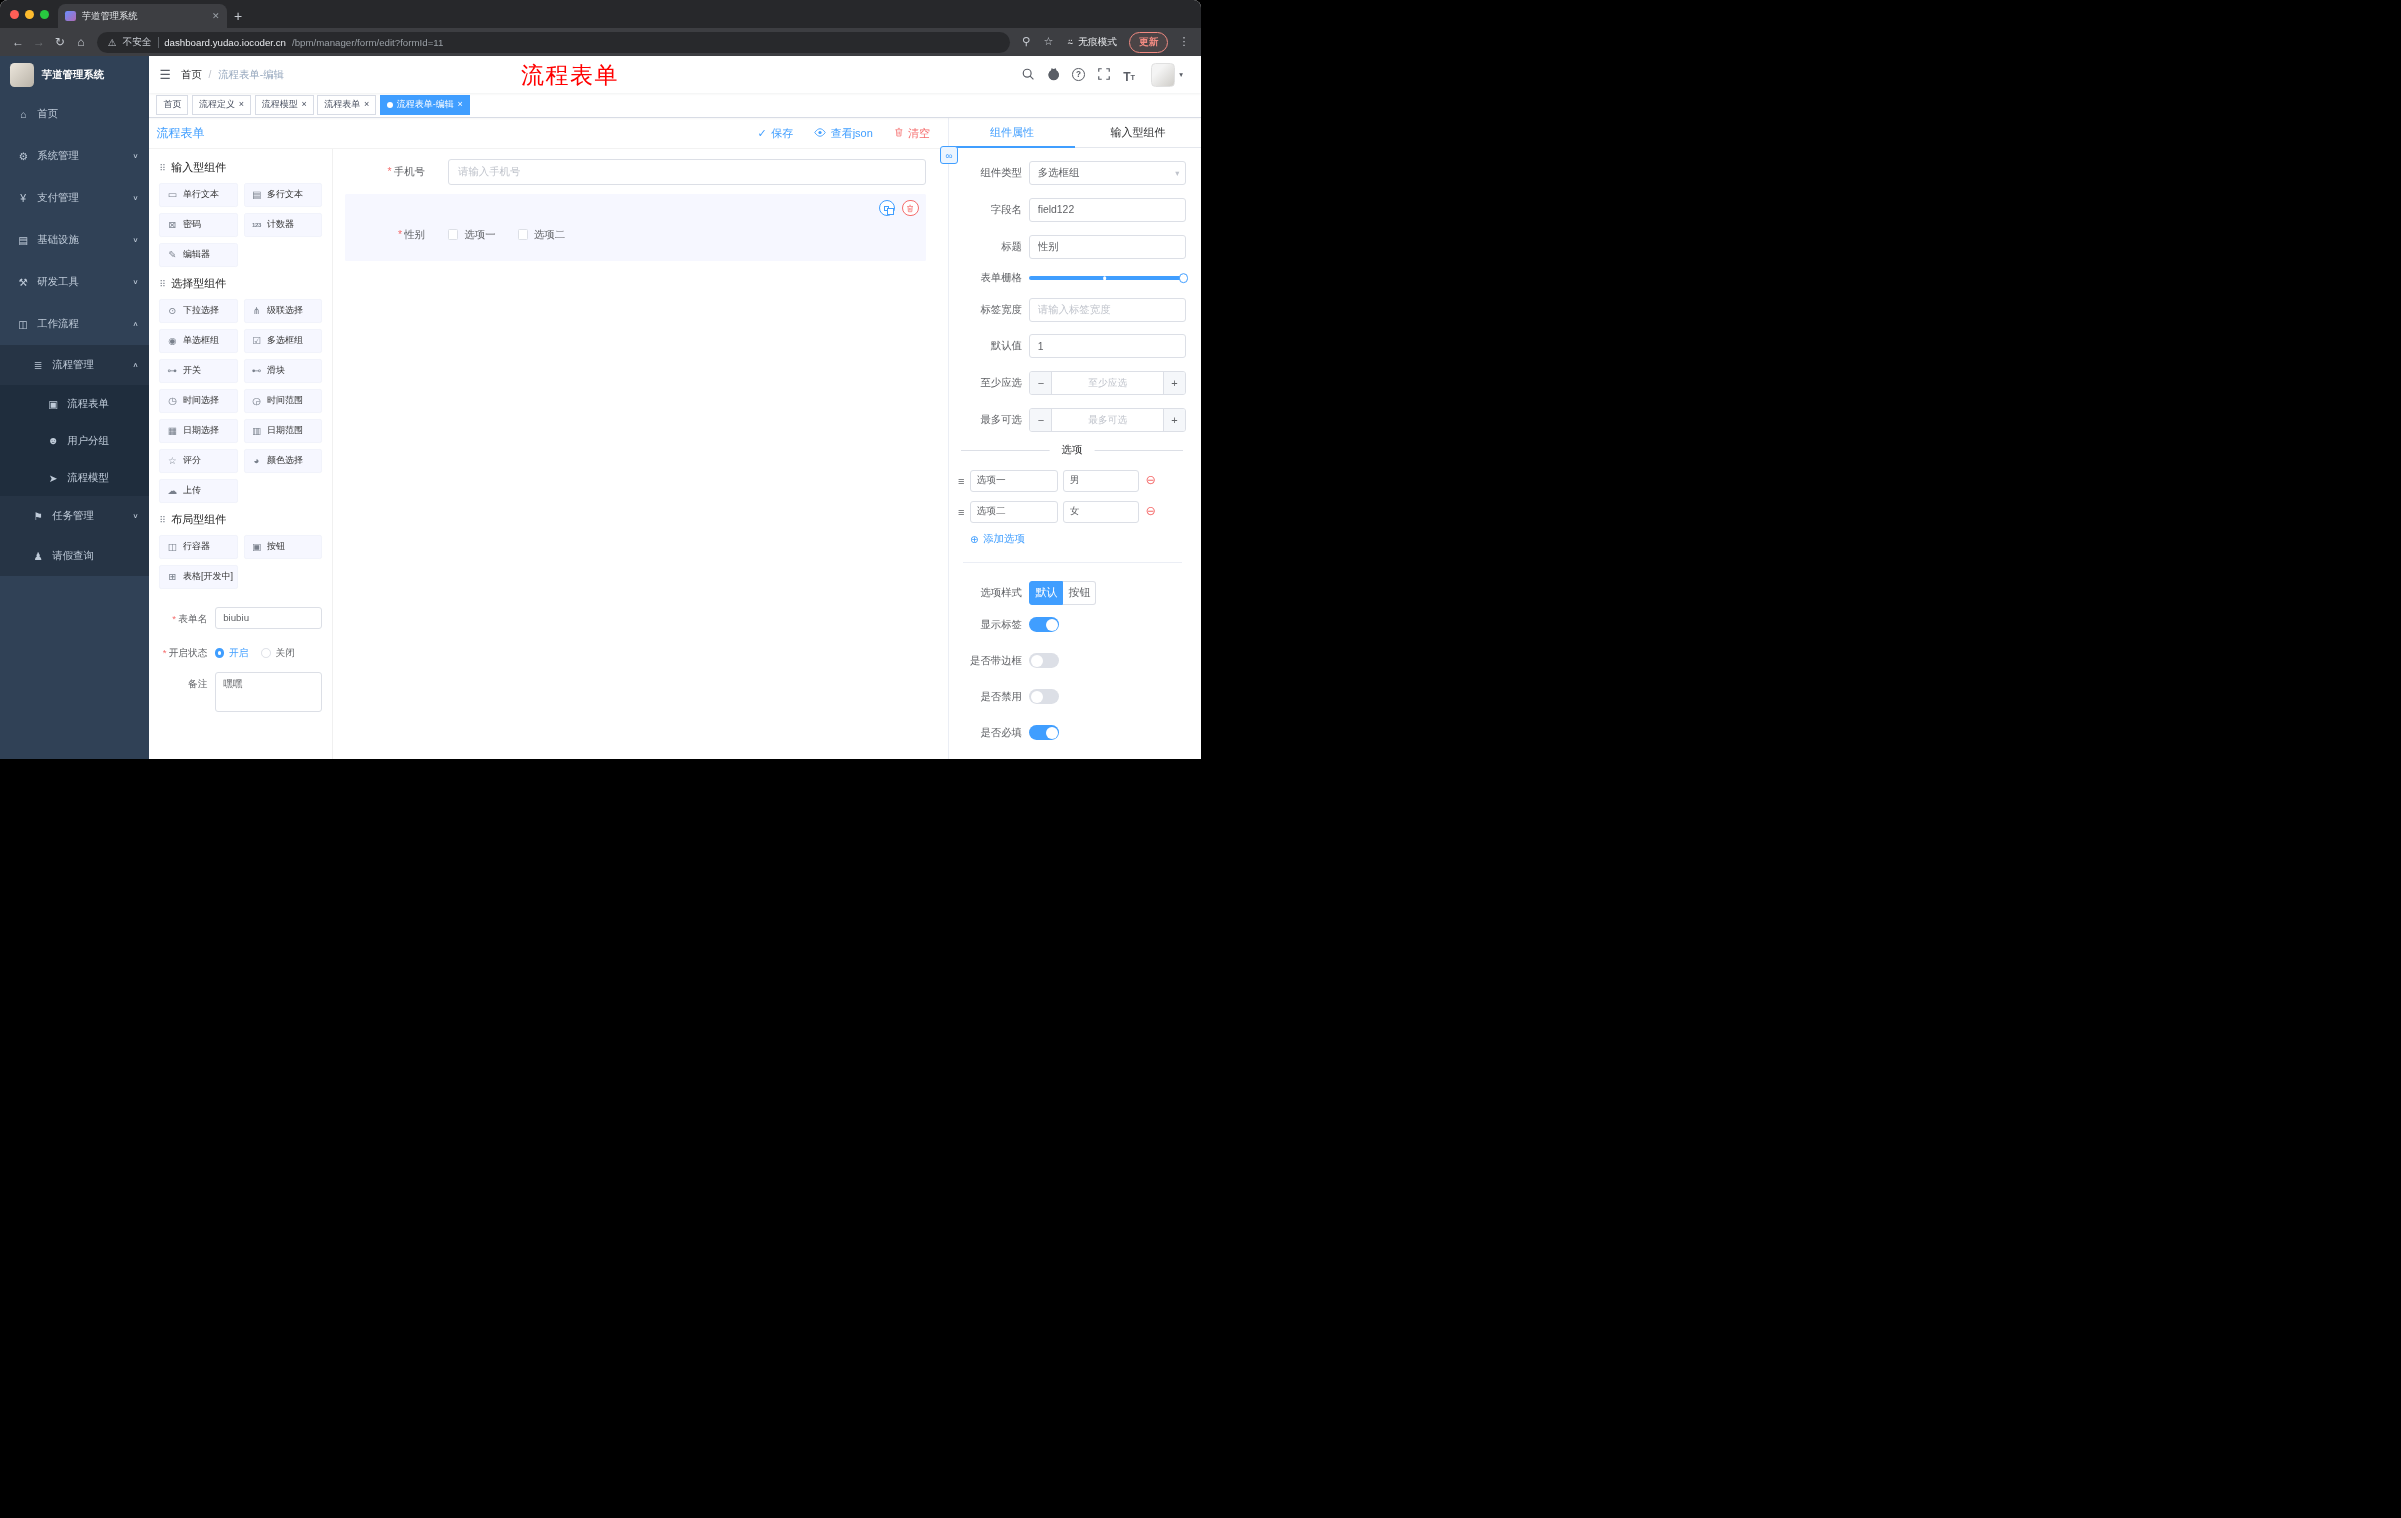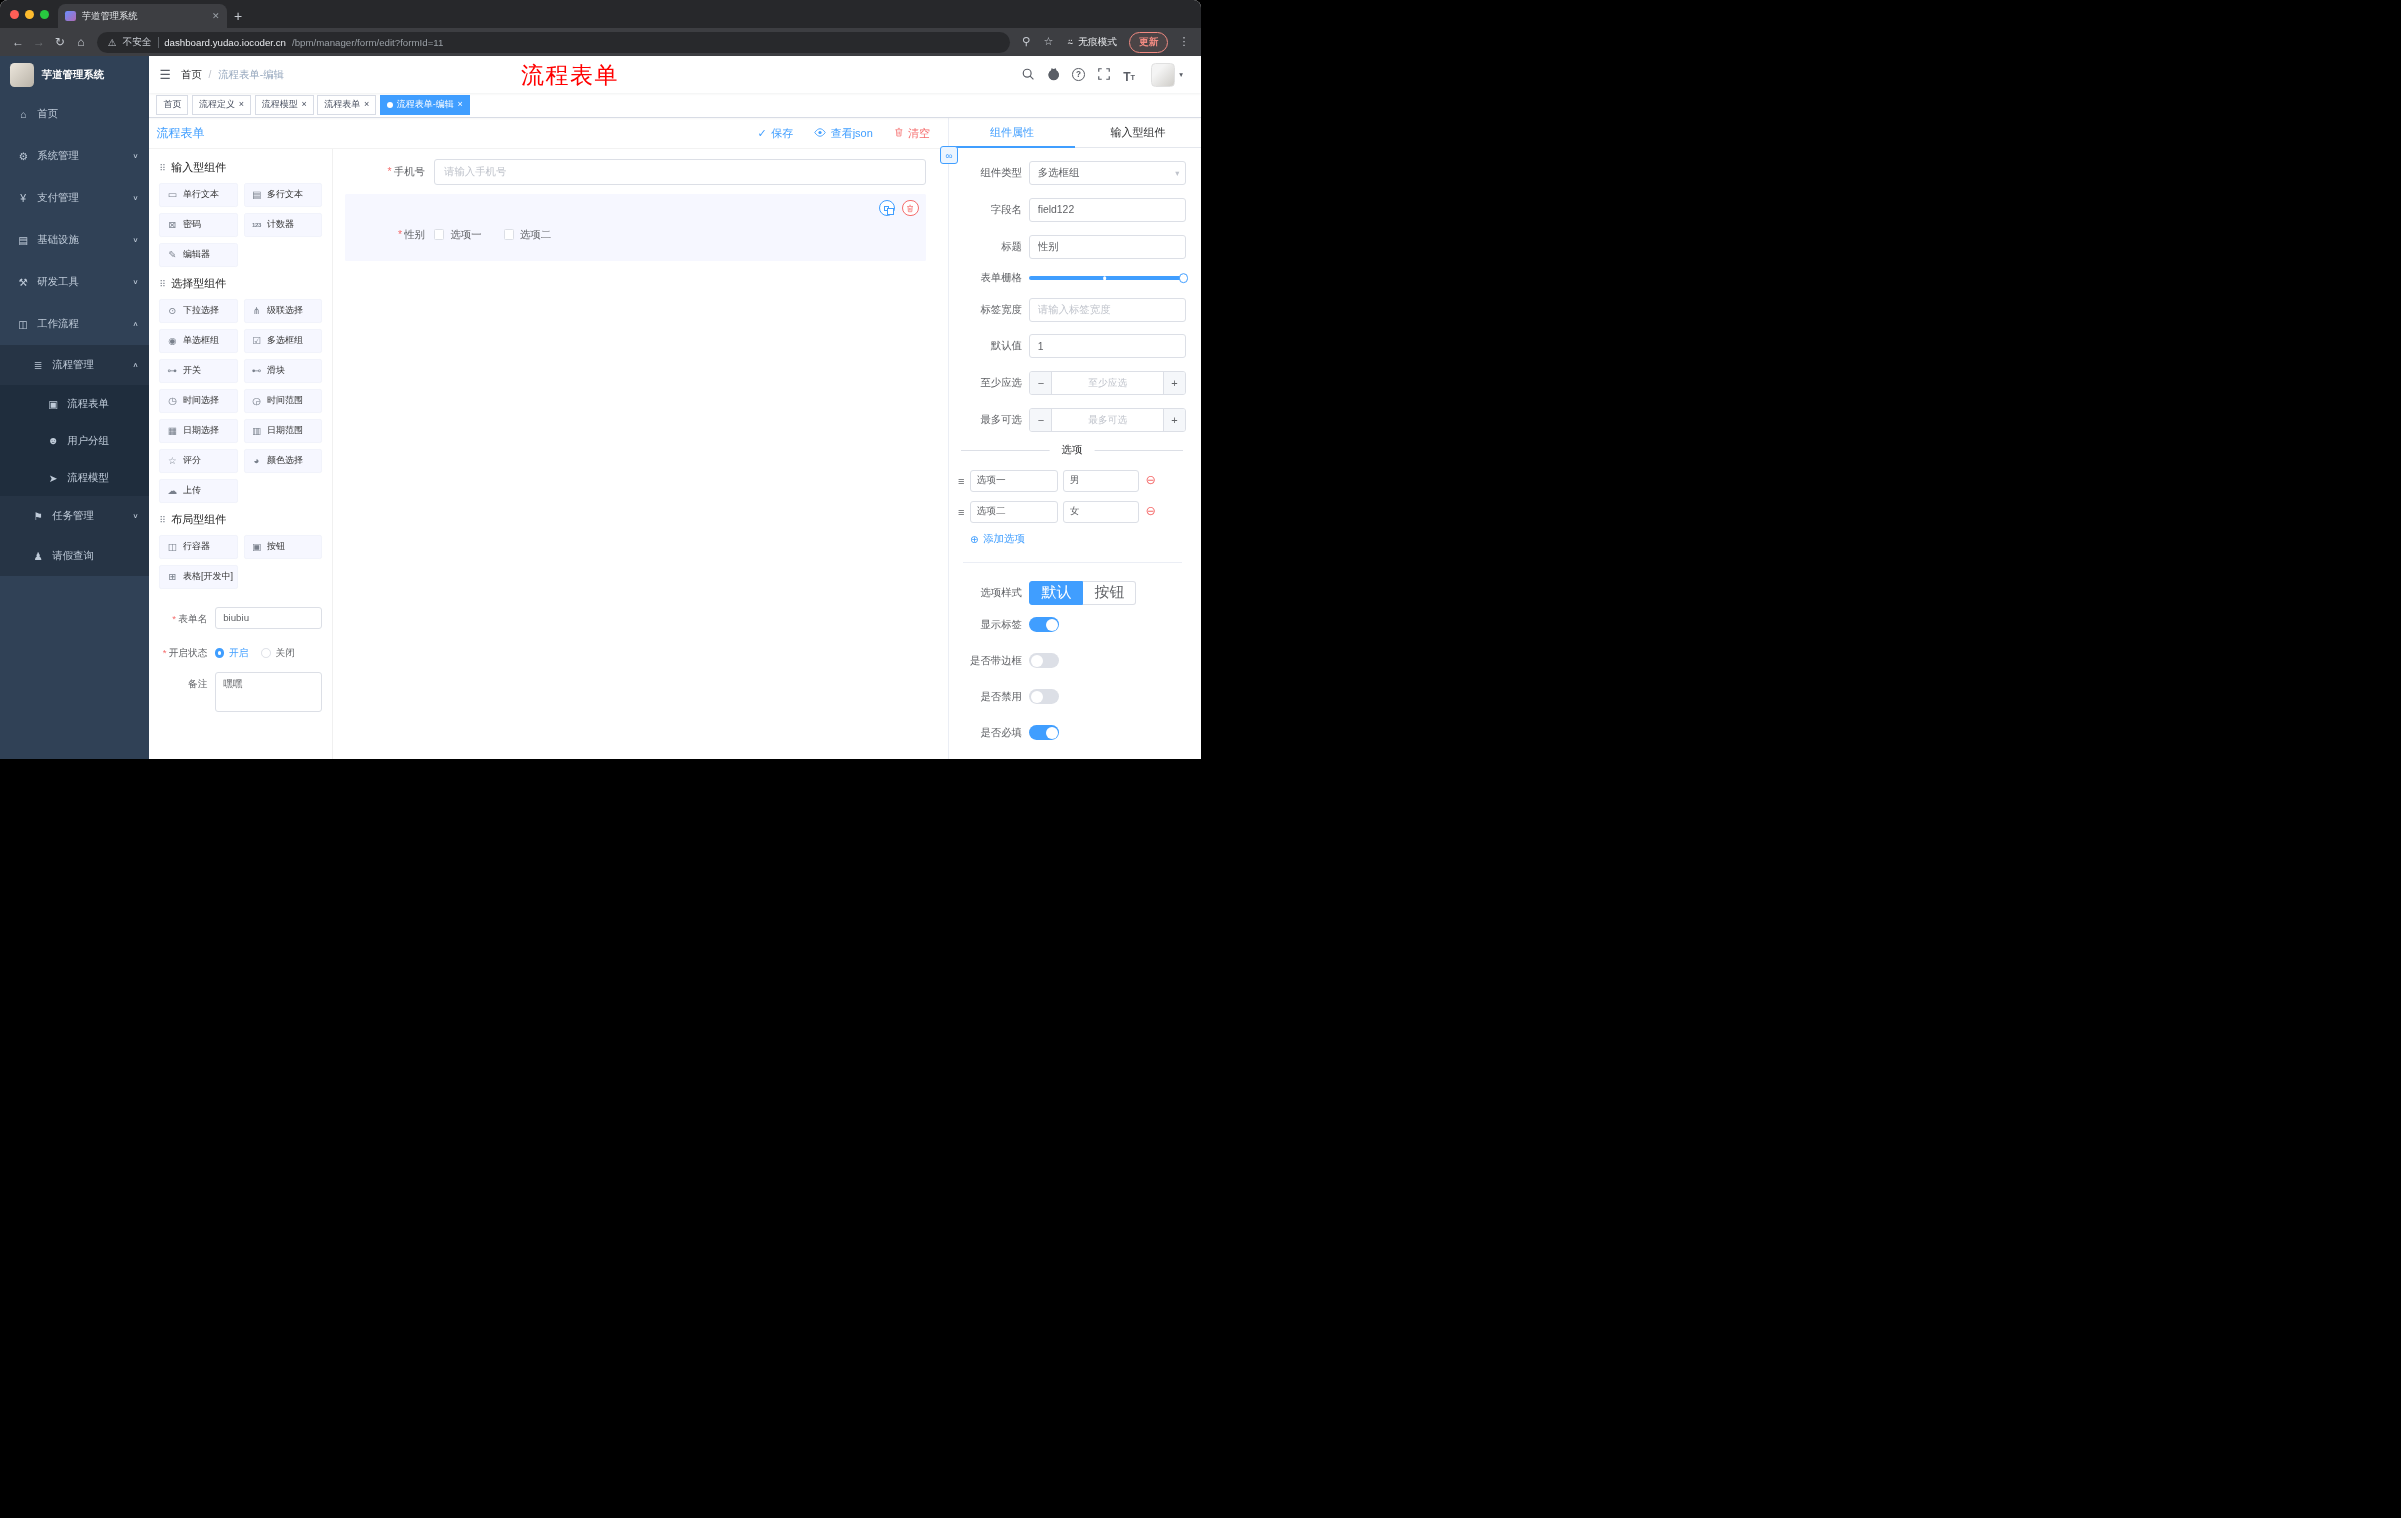--- a/index.html
+++ b/index.html
@@ -101,21 +101,21 @@
   .pf-input { flex:1; height:22px; border:0.7px solid #dcdfe6; border-radius:3px; padding:0 7.4px; font-size:9.7px; color:#606266; background:#fff; min-width:0; font-family:inherit; }
   textarea.pf-input { height:40px; resize:none; padding:4.5px 7.4px; line-height:1.4; }
   .radio-row { display:flex; gap:13px; align-items:flex-end; padding-top:6px; }
   .radio { display:flex; gap:4.5px; align-items:center; font-size:9.7px; color:#606266; cursor:pointer; }
   .rdot { width:9.7px; height:9.7px; border-radius:50%; border:0.7px solid #dcdfe6; background:#fff; flex-shrink:0; }
   .radio.checked .rdot { border:3px solid #409eff; }
   .radio.checked { color:#409eff; }
 
   .canvas { flex:1; padding:9px 22px 0 12px; overflow:hidden; min-width:0; }
   .form-row { display:flex; align-items:center; min-height:27px; }
-  .fr-label { width:80px; text-align:right; font-size:10.4px; color:#606266; margin-right:9px; flex-shrink:0; }
+  .fr-label { width:80px; text-align:right; font-size:10.4px; color:#606266; margin-right:23px; flex-shrink:0; }
   .fr-input { flex:1; height:26px; border:0.7px solid #dcdfe6; border-radius:3px; padding:0 9px; font-size:10.4px; color:#606266; min-width:0; }
   input::placeholder, textarea::placeholder { color:#c0c4cc; }
   .selected-row { margin-top:9px; background:#f6f7ff; position:relative; padding:27px 9px 13.4px 0; border-radius:1.5px; cursor:pointer; }
   .checkbox-group { display:flex; gap:22px; align-items:center; }
   .checkbox { display:flex; gap:6px; align-items:center; font-size:10.4px; color:#606266; cursor:pointer; }
   .cbox { width:10.4px; height:10.4px; border:0.7px solid #dcdfe6; border-radius:1.5px; background:#fff; flex-shrink:0; }
   .row-actions { position:absolute; top:6px; right:7.4px; display:flex; gap:7.4px; }
   .act-circle { width:16.3px; height:16.3px; border-radius:50%; background:#fff; display:flex; align-items:center; justify-content:center; cursor:pointer; }
   .act-circle.copy { border:0.7px solid #409eff; color:#409eff; }
   .act-circle.del { border:0.7px solid #f56c6c; color:#f56c6c; }
@@ -155,21 +155,21 @@
 
   .opt-row { display:flex; align-items:center; gap:5.2px; margin-bottom:9px; }
   .opt-drag { color:#606266; font-size:11px; cursor:move; }
   .opt-input { height:22px; border:0.7px solid #dcdfe6; border-radius:3px; padding:0 6px; font-size:9.7px; color:#606266; min-width:0; }
   .opt-name { width:88px; }
   .opt-value { width:76px; }
   .opt-remove { color:#f56c6c; font-size:12.6px; cursor:pointer; line-height:1; margin-left:1.5px; }
   .add-option { display:flex; align-items:center; gap:4.5px; color:#409eff; font-size:10.4px; margin-left:12px; cursor:pointer; }
 
   .rbgroup { display:flex; }
-  .rbtn { height:24px; padding:0 11px; display:flex; align-items:center; font-size:15px; border:0.7px solid #dcdfe6; color:#606266; background:#fff; cursor:pointer; }
+  .rbtn { height:24px; padding:0 5px; display:flex; align-items:center; font-size:11px; border:0.7px solid #dcdfe6; color:#606266; background:#fff; cursor:pointer; }
   .rbtn.first { border-radius:3px 0 0 3px; }
   .rbtn.last { border-radius:0 3px 3px 0; border-left:none; }
   .rbtn.active { background:#409eff; border-color:#409eff; color:#fff; }
 
   .switch { width:30px; height:15px; border-radius:7.4px; position:relative; cursor:pointer; flex-shrink:0; }
   .switch.on { background:#409eff; }
   .switch.off { background:#dcdfe6; }
   .switch::after { content:""; position:absolute; top:1.5px; width:12px; height:12px; border-radius:50%; background:#fff; }
   .switch.on::after { right:1.5px; }
   .switch.off::after { left:1.5px; }

